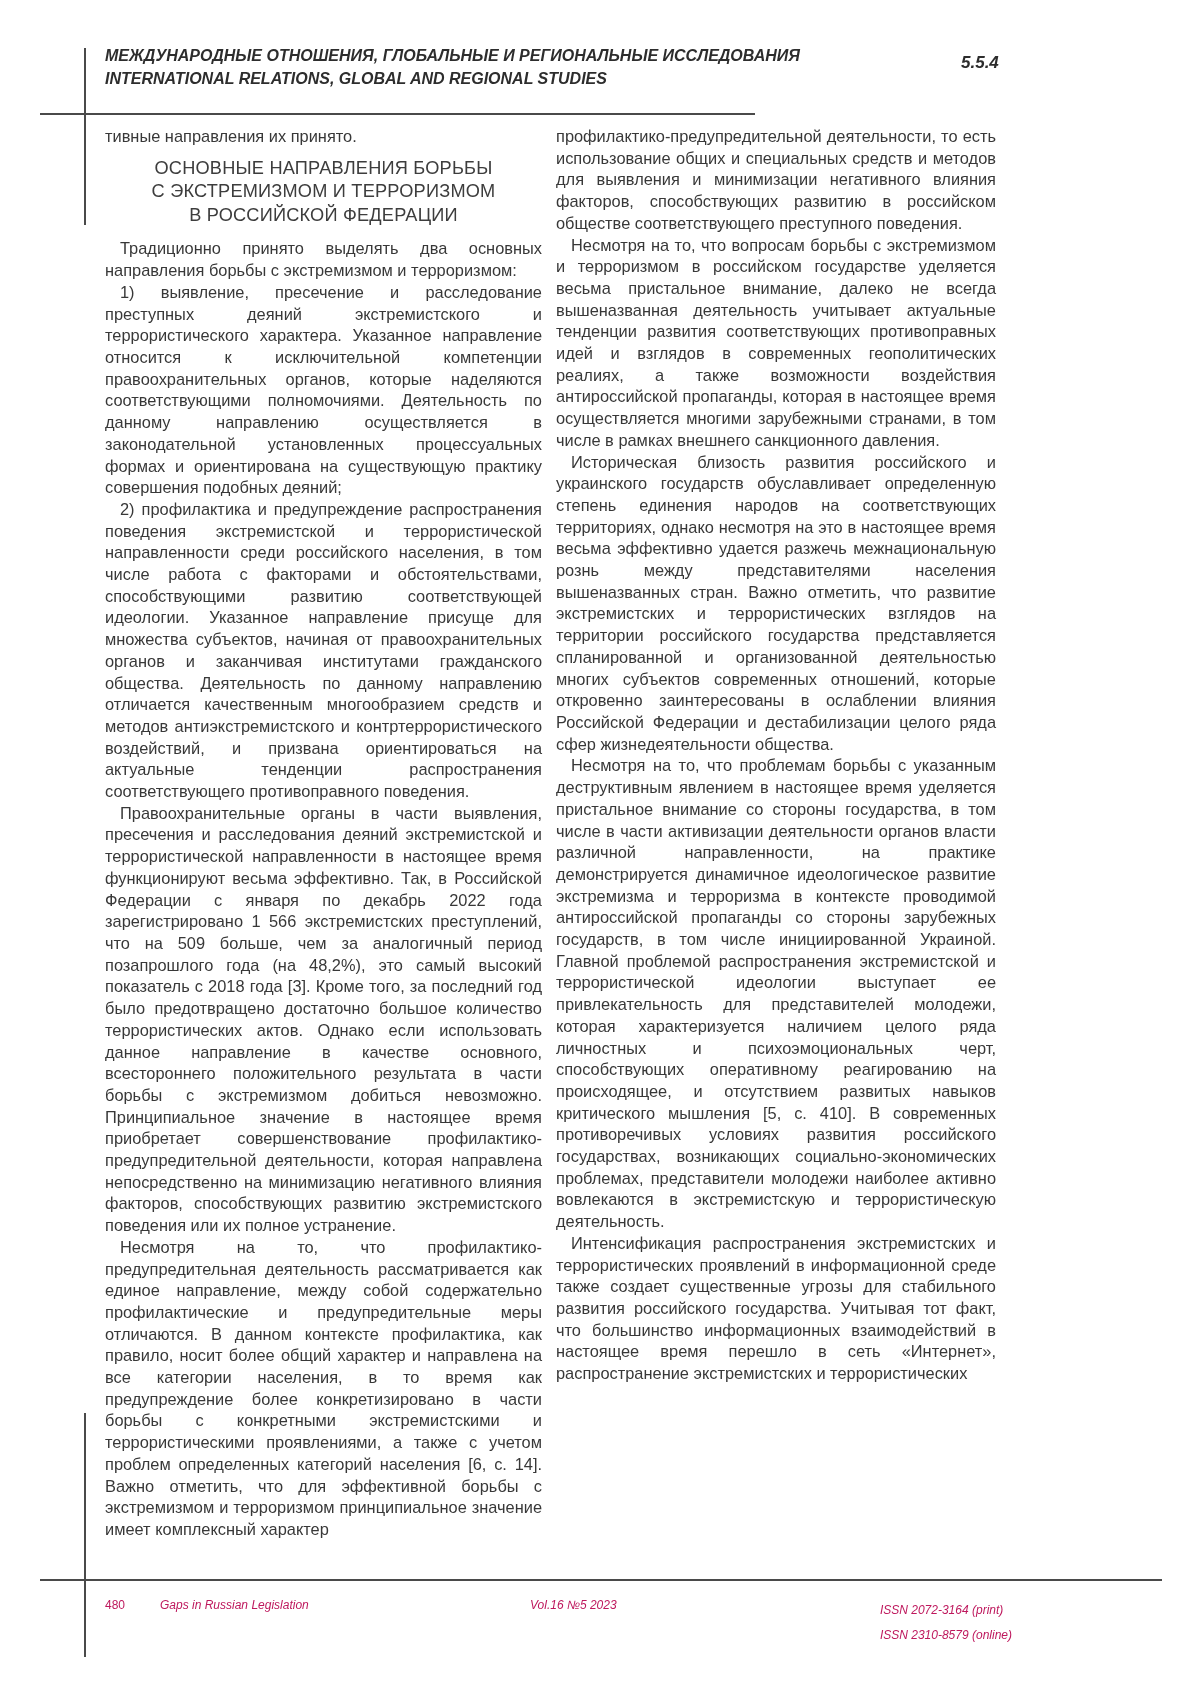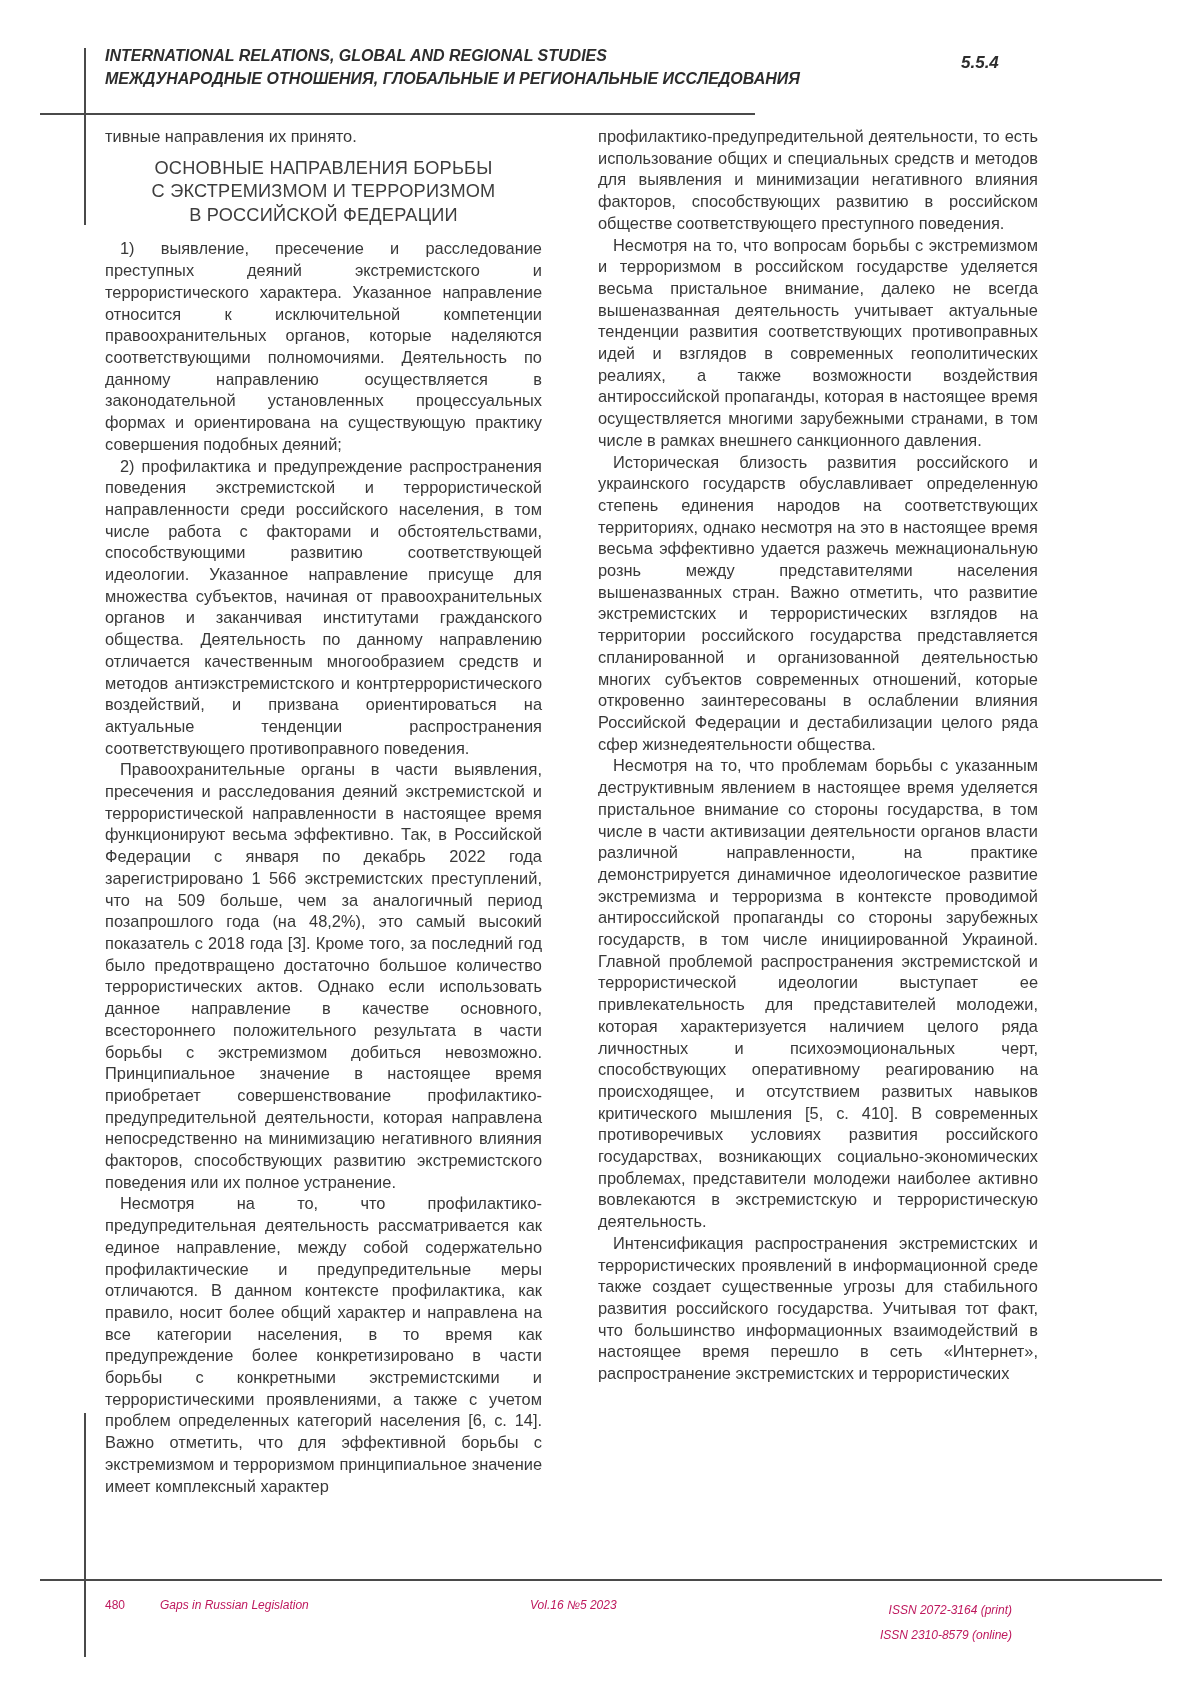--- a/index.html
+++ b/index.html
@@ -28,59 +28,60 @@
     font-weight: bold; font-style: italic;
     font-size: 17px; color: #2d2d2d;
   }
 
   .col {
     position: absolute; top: 126px;
     text-align: justify;
     font-size: 16.4px; line-height: 21.7px;
   }
   .col-left  { left: 105px; width: 437px; }
-  .col-right { left: 598px; width: 440px; }
+  .col-right { left: 556px; width: 440px; }
 
   p.body-par { margin: 0; text-indent: 15px; }
   p.frag     { margin: 0; text-indent: 0; }
   p.frag-gap { margin: 0 0 9px 0; text-indent: 0; }
   h2.sec {
     font-size: 18.2px; line-height: 23.6px;
     font-weight: 400; color: #3d3d3d;
     margin: 9px 0 11px 0;
     white-space: pre-line;
     text-align: center;
     letter-spacing: 0.2px;
   }
 
   .footer-item { position: absolute; font-size: 12px; color: #be185d; }
   #page-number   { left: 105px; top: 1598px; }
   #journal-title { left: 160px; top: 1598px; font-style: italic; }
   #volume-issue  { left: 530px; top: 1598px; font-style: italic; }
-  #issn-block    { right: 188px; top: 1598px; text-align: right; font-style: italic; line-height: 25px; }
+  #issn-block    { right: 188px; top: 1598px; text-align: left; font-style: italic; line-height: 25px; }
 </style>
 </head>
 <body>
 
 <div id="left-rule-top" class="rule"></div>
 <div id="left-rule-bottom" class="rule"></div>
 <div id="header-rule" class="rule"></div>
 <div id="footer-rule" class="rule"></div>
 
 <div class="header-text">
+  <div>МЕЖДУНАРОДНЫЕ ОТНОШЕНИЯ, ГЛОБАЛЬНЫЕ И РЕГИОНАЛЬНЫЕ ИССЛЕДОВАНИЯ</div>
   <div>INTERNATIONAL RELATIONS, GLOBAL AND REGIONAL STUDIES</div>
-  <div>МЕЖДУНАРОДНЫЕ ОТНОШЕНИЯ, ГЛОБАЛЬНЫЕ И РЕГИОНАЛЬНЫЕ ИССЛЕДОВАНИЯ</div>
 </div>
 <div class="section-code">5.5.4</div>
 
 <div class="col col-left">
   <p class="frag-gap">тивные направления их принято.</p>
   <h2 class="sec">ОСНОВНЫЕ НАПРАВЛЕНИЯ БОРЬБЫ
 С ЭКСТРЕМИЗМОМ И ТЕРРОРИЗМОМ
 В РОССИЙСКОЙ ФЕДЕРАЦИИ</h2>
+  <p class="body-par">Традиционно принято выделять два основных направления борьбы с экстремизмом и терроризмом:</p>
   <p class="body-par">1) выявление, пресечение и расследование преступных деяний экстремистского и террористического характера. Указанное направление относится к исключительной компетенции правоохранительных органов, которые наделяются соответствующими полномочиями. Деятельность по данному направлению осуществляется в законодательной установленных процессуальных формах и ориентирована на существующую практику совершения подобных деяний;</p>
   <p class="body-par">2) профилактика и предупреждение распространения поведения экстремистской и террористической направленности среди российского населения, в том числе работа с факторами и обстоятельствами, способствующими развитию соответствующей идеологии. Указанное направление присуще для множества субъектов, начиная от правоохранительных органов и заканчивая институтами гражданского общества. Деятельность по данному направлению отличается качественным многообразием средств и методов антиэкстремистского и контртеррористического воздействий, и призвана ориентироваться на актуальные тенденции распространения соответствующего противоправного поведения.</p>
   <p class="body-par">Правоохранительные органы в части выявления, пресечения и расследования деяний экстремистской и террористической направленности в настоящее время функционируют весьма эффективно. Так, в Российской Федерации с января по декабрь 2022 года зарегистрировано 1 566 экстремистских преступлений, что на 509 больше, чем за аналогичный период позапрошлого года (на 48,2%), это самый высокий показатель с 2018 года [3]. Кроме того, за последний год было предотвращено достаточно большое количество террористических актов. Однако если использовать данное направление в качестве основного, всестороннего положительного результата в части борьбы с экстремизмом добиться невозможно. Принципиальное значение в настоящее время приобретает совершенствование профилактико-предупредительной деятельности, которая направлена непосредственно на минимизацию негативного влияния факторов, способствующих развитию экстремистского поведения или их полное устранение.</p>
   <p class="body-par">Несмотря на то, что профилактико-предупредительная деятельность рассматривается как единое направление, между собой содержательно профилактические и предупредительные меры отличаются. В данном контексте профилактика, как правило, носит более общий характер и направлена на все категории населения, в то время как предупреждение более конкретизировано в части борьбы с конкретными экстремистскими и террористическими проявлениями, а также с учетом проблем определенных категорий населения [6, с. 14]. Важно отметить, что для эффективной борьбы с экстремизмом и терроризмом принципиальное значение имеет комплексный характер</p>
 </div>
 
 <div class="col col-right">
   <p class="frag">профилактико-предупредительной деятельности, то есть использование общих и специальных средств и методов для выявления и минимизации негативного влияния факторов, способствующих развитию в российском обществе соответствующего преступного поведения.</p>
   <p class="body-par">Несмотря на то, что вопросам борьбы с экстремизмом и терроризмом в российском государстве уделяется весьма пристальное внимание, далеко не всегда вышеназванная деятельность учитывает актуальные тенденции развития соответствующих противоправных идей и взглядов в современных геополитических реалиях, а также возможности воздействия антироссийской пропаганды, которая в настоящее время осуществляется многими зарубежными странами, в том числе в рамках внешнего санкционного давления.</p>
   <p class="body-par">Историческая близость развития российского и украинского государств обуславливает определенную степень единения народов на соответствующих территориях, однако несмотря на это в настоящее время весьма эффективно удается разжечь межнациональную рознь между представителями населения вышеназванных стран. Важно отметить, что развитие экстремистских и террористических взглядов на территории российского государства представляется спланированной и организованной деятельностью многих субъектов современных отношений, которые откровенно заинтересованы в ослаблении влияния Российской Федерации и дестабилизации целого ряда сфер жизнедеятельности общества.</p>

